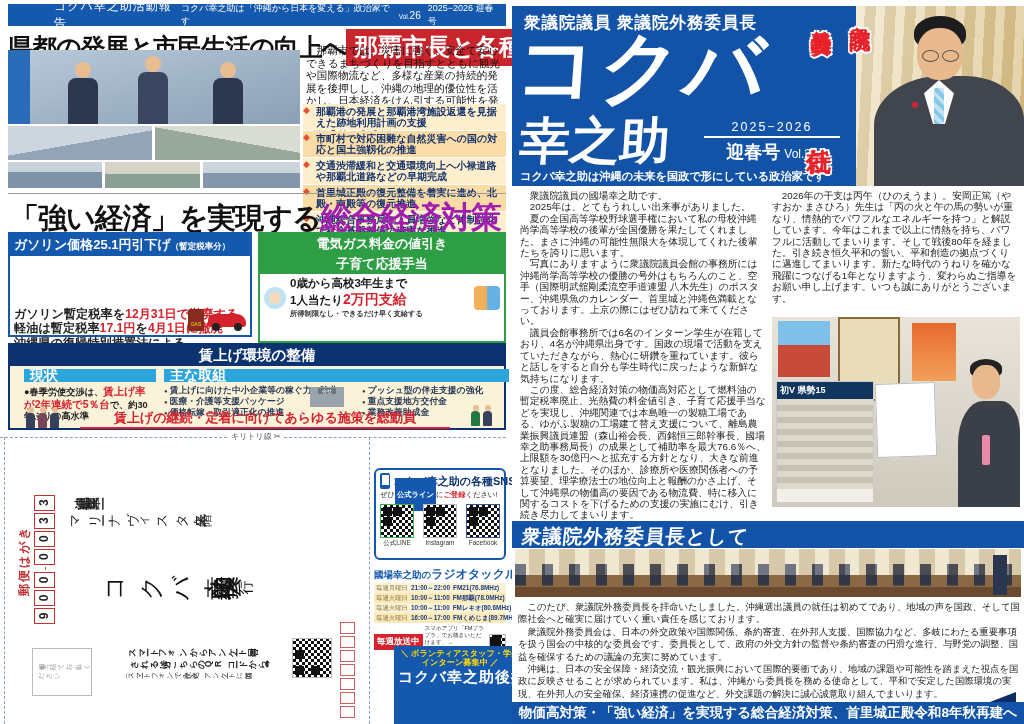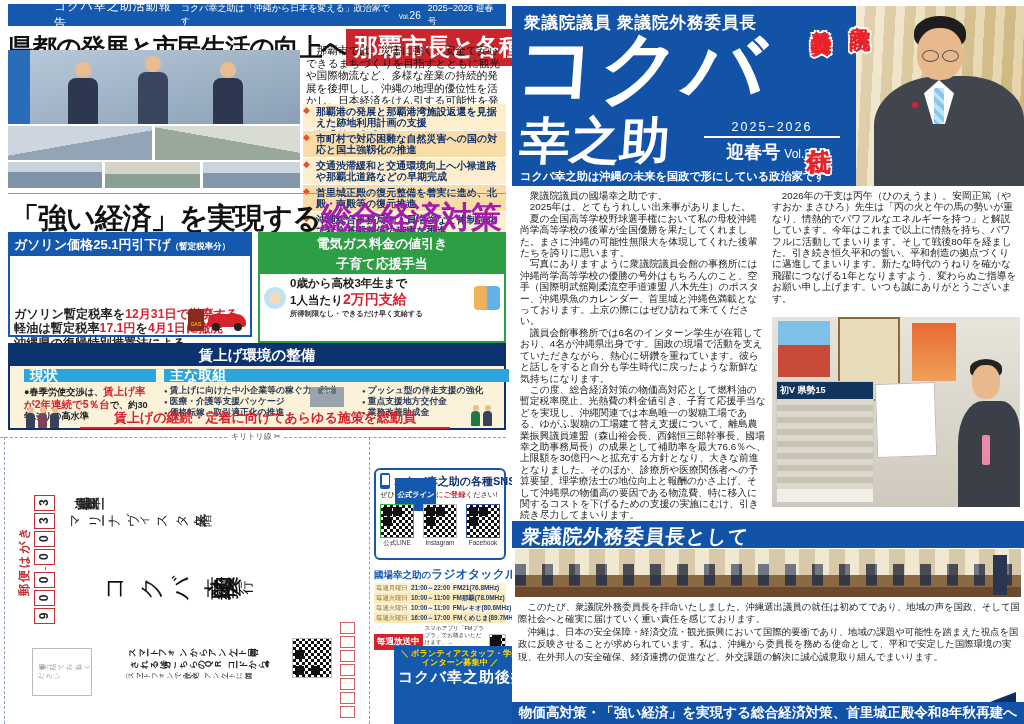--- a/index.html
+++ b/index.html
@@ -109,21 +109,21 @@
       conic-gradient(#111 25%,#fff 0 50%,#111 0 75%,#fff 0) 0 0/6px 6px #fff;
       border:1px solid #bbb;box-sizing:border-box;}
 
   
   .snsbox{left:374px;top:468px;width:132px;height:92px;border:2px solid #1459ae;border-radius:6px;background:#fff;box-sizing:border-box;padding:3px 4px;}
   .sns-hd{display:flex;align-items:center;gap:3px;}
   .phone-ic{width:10px;height:16px;background:#1459ae;border-radius:2px;position:relative;flex:0 0 auto;}
   .phone-ic::after{content:"";position:absolute;left:1.5px;top:2px;width:7px;height:10px;background:#fff;}
   .sns-title{color:#0c3370;font-size:11px;white-space:nowrap;}
   .sns-sub{font-size:7.3px;margin-top:1px;white-space:nowrap;}
-  .sns-badge{background:#1459ae;color:#fff;border-radius:2px;padding:12px 2px;font-weight:bold;font-style:italic;}
+  .sns-badge{background:#1459ae;color:#fff;border-radius:2px;padding:12px 2px;font-weight:bold;}
   .sns-qrs{display:flex;justify-content:space-between;margin-top:4px;}
   .sns-qr{text-align:center;font-size:6.5px;color:#333;}
   .sns-qr .qr{width:34px;height:34px;margin:0 auto 1px;}
 
   
   .radiobox{left:374px;top:564px;width:132px;height:78px;box-sizing:border-box;}
   .radio-title{white-space:nowrap;color:#1459ae;}
   .radio-title .own{font-size:9.5px;font-weight:bold;}
   .radio-title .main{font-size:12px;font-weight:bold;}
   .rrow{display:flex;gap:3px;font-size:6.4px;line-height:10px;padding:0 2px;white-space:nowrap;}
@@ -464,20 +464,21 @@
           <div class="op-tiem"></div>
       </div>
     </div>
 
     <div class="cmte-hd">
       <span>衆議院外務委員長として</span>
     </div>
     <div class="cmte-photo"></div>
     <div class="cmte-txt">
       <p>このたび、衆議院外務委員長を拝命いたしました。沖縄選出議員の就任は初めてであり、地域の声を国政、そして国際社会へと確実に届けていく重い責任を感じております。</p>
+      <p>衆議院外務委員会は、日本の外交政策や国際関係、条約審査、在外邦人支援、国際協力など、多岐にわたる重要事項を扱う国会の中核的な委員会です。委員長として、政府の外交方針の監督や条約審査の円滑な進行、与野党の調整、国益を確保するための議論の充実に努めています。</p>
       <p>沖縄は、日本の安全保障・経済交流・観光振興において国際的要衝であり、地域の課題や可能性を踏まえた視点を国政に反映させることが求められています。私は、沖縄から委員長を務める使命として、平和で安定した国際環境の実現、在外邦人の安全確保、経済連携の促進など、外交課題の解決に誠心誠意取り組んでまいります。</p>
     </div>
 
     <div class="banner">
       <div class="banner-notch"></div>
       <span>物価高対策・「強い経済」を実現する総合経済対策、首里城正殿令和8年秋再建へ</span>
     </div>
   </div>
 
 </div>

